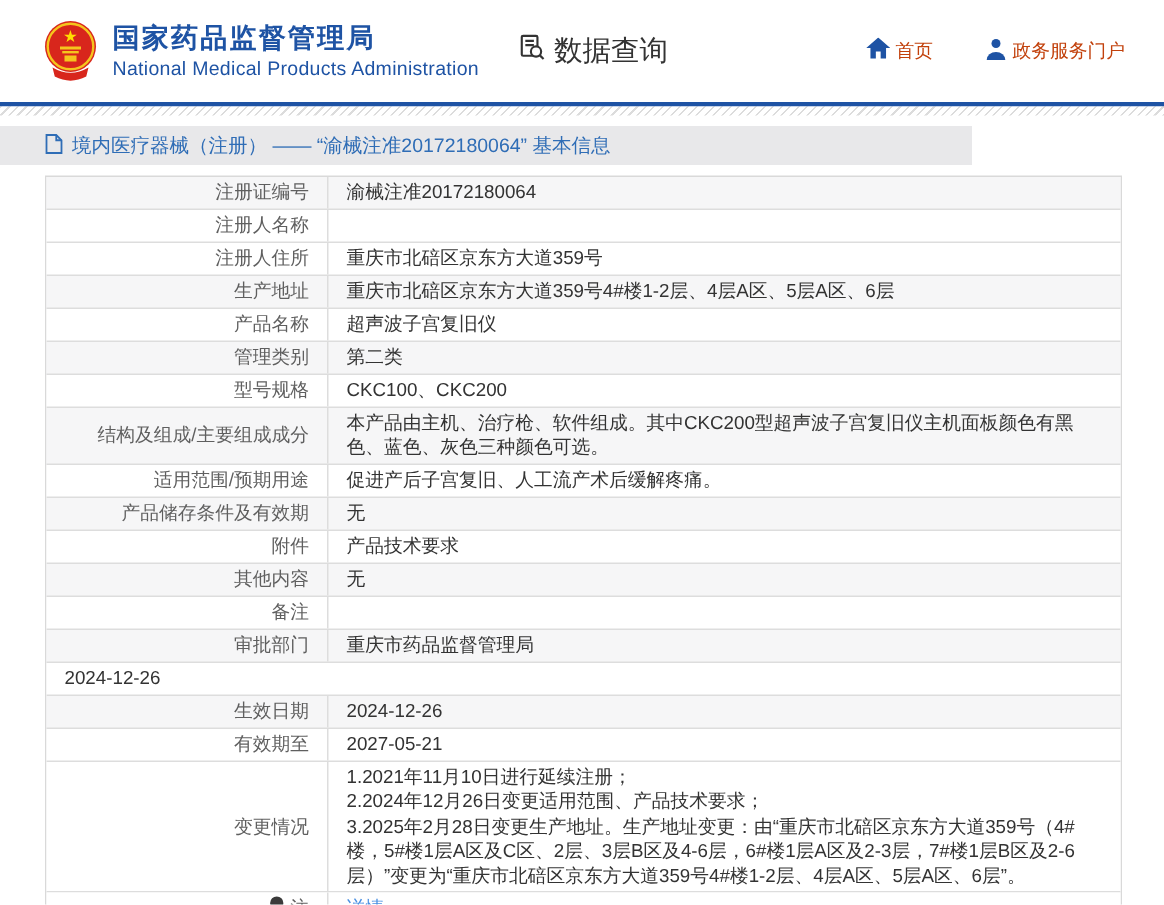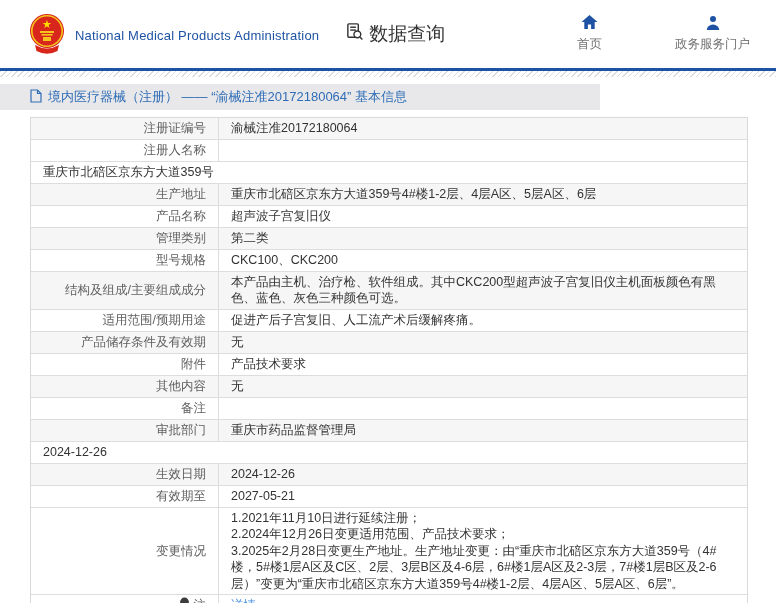--- a/index.html
+++ b/index.html
@@ -9,28 +9,28 @@
 
   
   .site-header { height:68px; display:flex; align-items:center; padding:0 18px 0 28px; background:#fff; }
   .logo-area { display:flex; align-items:center; }
   .emblem { width:38px; height:42px; display:block; }
   .title-block { margin-left:9px; }
   .site-title { font-size:18px; font-weight:bold; color:#1e53a4; letter-spacing:1.5px; line-height:1.2; }
   .site-subtitle { font-size:13px; color:#1e53a4; margin-top:2px; letter-spacing:.2px; }
   .nav-query { display:flex; align-items:center; gap:5px; margin-left:26px; font-size:19px; color:#333; cursor:pointer; }
   .top-links { margin-left:auto; display:flex; gap:34px; padding-right:8px; }
-  .top-link { display:flex; flex-direction:column; align-items:center; gap:3px; font-size:12.5px; color:#737373; cursor:pointer;margin-left:39px; }
+  .top-link { display:flex; flex-direction:row; align-items:center; gap:3px; font-size:12.5px; color:#c2410c; cursor:pointer; }
 
   .blue-line { height:3px; background:#1e53a4; }
   .hatch { height:6px;
     background:repeating-linear-gradient(135deg,#dcdcdc 0,#dcdcdc 1px,#ffffff 1px,#ffffff 4px); }
 
   
-  .breadcrumb-bar { margin-top:7px; width:600px; height:26px; background:#e8e8ea;
+  .breadcrumb-bar { margin-top:7px; width:648px; height:26px; background:#e8e8ea;
     display:flex; align-items:center; gap:6px; padding-left:30px;
     font-size:13px; color:#2f6db6; font-weight:500; }
 
   
   .info-table { margin:7px 28px 0 30px; width:718px; border:1px solid #d9d9d9; font-size:12.5px; }
   .row { display:flex; border-bottom:1px solid #ddd; background:#fff; }
   .row:last-child { border-bottom:none; }
   .row.shaded { background:#f6f6f7; }
   .cell-label { width:188px; flex-shrink:0; color:#5f5f5f; border-right:1px solid #ddd;
     display:flex; align-items:center; justify-content:flex-end; gap:4px;
@@ -52,20 +52,21 @@
           <circle cx="19" cy="18" r="17" fill="#d8261c"></circle>
           <circle cx="19" cy="18" r="15.2" fill="none" stroke="#f5c51d" stroke-width="1.6"></circle>
           <text x="19" y="15" font-size="11" fill="#ffde00" text-anchor="middle">★</text>
           <rect x="12" y="18" width="14" height="2" fill="#f5c51d"></rect>
           <rect x="13.5" y="21" width="11" height="1.6" fill="#f5c51d"></rect>
           <rect x="15" y="24" width="8" height="4" fill="#f5c51d"></rect>
           <path d="M7 32 Q19 39 31 32 L29.5 38 Q19 43.5 8.5 38 Z" fill="#d8261c"></path>
         </svg>
       </span>
       <div class="title-block">
+        <div class="site-title">国家药品监督管理局</div>
         <div class="site-subtitle">National Medical Products Administration</div>
       </div>
     </div>
 
     <div class="nav-query">
       <span>
         <svg width="19" height="19" viewBox="0 0 20 20" fill="none" stroke="#333" stroke-width="1.5">
           <rect x="3" y="2" width="11" height="14" rx="1"></rect>
           <line x1="5.5" y1="5.5" x2="11.5" y2="5.5"></line>
           <line x1="5.5" y1="8.5" x2="11.5" y2="8.5"></line>
@@ -116,20 +117,23 @@
           <span>注册证编号</span>
         </div>
         <div class="cell-value">渝械注准20172180064</div>
       </div>
       <div class="row">
         <div class="cell-label">
           <span>注册人名称</span>
         </div>
       </div>
       <div class="row">
+        <div class="cell-label">
+          <span>注册人住所</span>
+        </div>
         <div class="cell-value">重庆市北碚区京东方大道359号</div>
       </div>
       <div class="row shaded">
         <div class="cell-label">
           <span>生产地址</span>
         </div>
         <div class="cell-value">重庆市北碚区京东方大道359号4#楼1-2层、4层A区、5层A区、6层</div>
       </div>
       <div class="row">
         <div class="cell-label">

